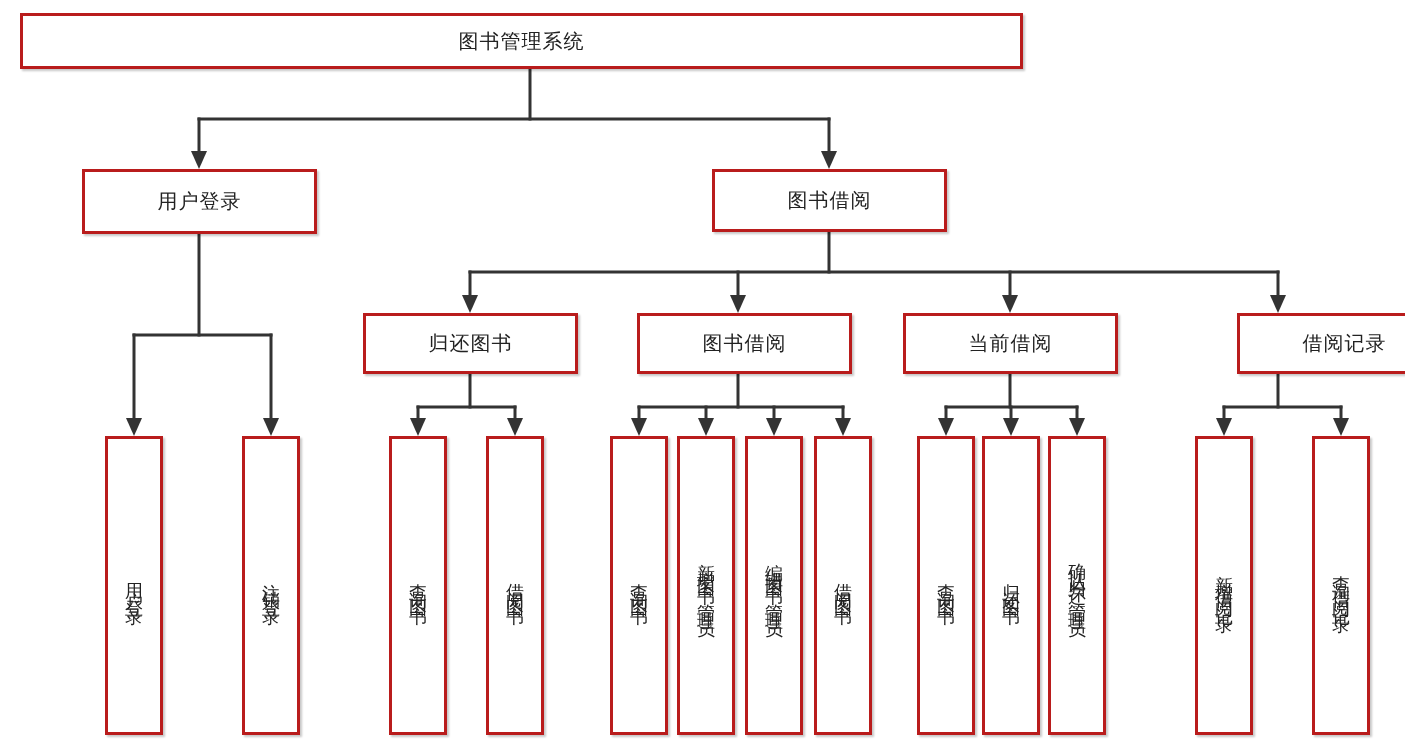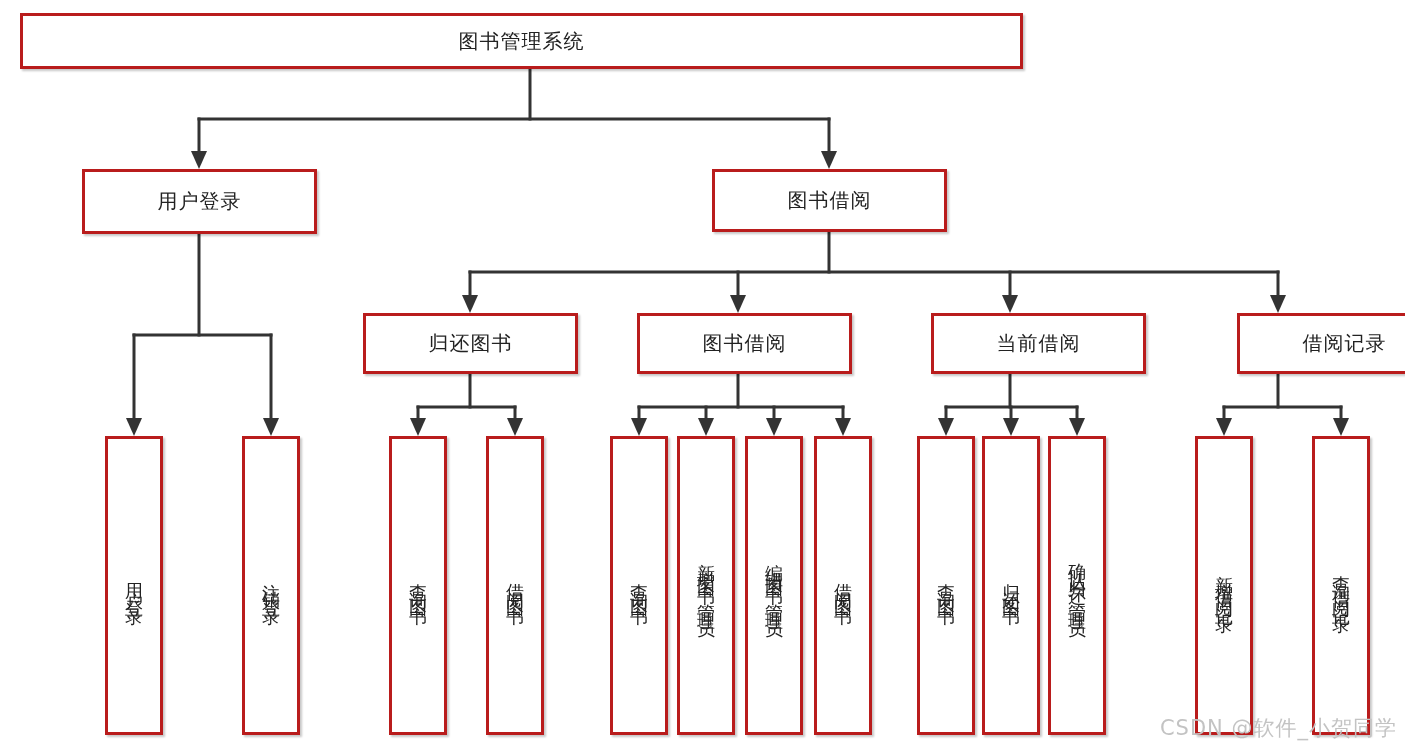--- a/index.html
+++ b/index.html
@@ -114,30 +114,29 @@
       <path d="M1216 418 L1232 418 L1224 436 Z" fill="#333333"></path>
       <path d="M1341 407 L1341 424" stroke="#333333" stroke-width="3" fill="none" stroke-linecap="square"></path>
       <path d="M1333 418 L1349 418 L1341 436 Z" fill="#333333"></path>
     </svg>
   <div id="nodes">
       <div class="box h" style="left: 20px; top: 13px; width: 1003px; height: 56px;">图书管理系统</div>
       <div class="box h" style="left: 82px; top: 169px; width: 235px; height: 65px;">用户登录</div>
       <div class="box h" style="left: 712px; top: 169px; width: 235px; height: 63px;">图书借阅</div>
       <div class="box h" style="left: 363px; top: 313px; width: 215px; height: 61px;">归还图书</div>
       <div class="box h" style="left: 631px; top: 313px; width: 215px; height: 61px; margin-left: 6px;">图书借阅</div>
-      <div class="box h" style="left: 903px; top: 313px; width: 215px; height: 61px; margin-left: 28px;">当前借阅</div>
+      <div class="box h" style="left: 903px; top: 313px; width: 215px; height: 61px;">当前借阅</div>
       <div class="box h" style="left: 1237px; top: 313px; width: 215px; height: 61px;">借阅记录</div>
       <div class="box v" style="left: 105px; top: 436px; width: 58px; height: 299px;">用户登录</div>
       <div class="box v" style="left: 242px; top: 436px; width: 58px; height: 299px;">注销登录</div>
       <div class="box v" style="left: 389px; top: 436px; width: 58px; height: 299px;">查询图书</div>
       <div class="box v" style="left: 486px; top: 436px; width: 58px; height: 299px;">借阅图书</div>
       <div class="box v" style="left: 610px; top: 436px; width: 58px; height: 299px;">查询图书</div>
       <div class="box v" style="left: 677px; top: 436px; width: 58px; height: 299px;">新增图书（管理员）</div>
       <div class="box v" style="left: 745px; top: 436px; width: 58px; height: 299px;">编辑图书（管理员）</div>
       <div class="box v" style="left: 814px; top: 436px; width: 58px; height: 299px;">借阅图书</div>
       <div class="box v" style="left: 917px; top: 436px; width: 58px; height: 299px;">查询图书</div>
       <div class="box v" style="left: 982px; top: 436px; width: 58px; height: 299px;">归还图书</div>
       <div class="box v" style="left: 1048px; top: 436px; width: 58px; height: 299px;">确认归还（管理员）</div>
       <div class="box v" style="left: 1195px; top: 436px; width: 58px; height: 299px;">新增借阅记录</div>
       <div class="box v" style="left: 1312px; top: 436px; width: 58px; height: 299px;">查询借阅记录</div>
     </div>
-  <div id="watermark">CSDN @软件_小贺同学</div>
 </div>
 
 </body></html>

